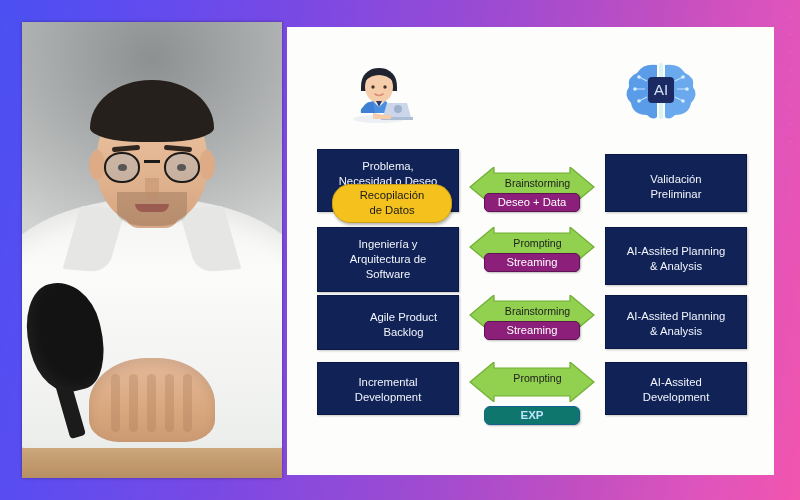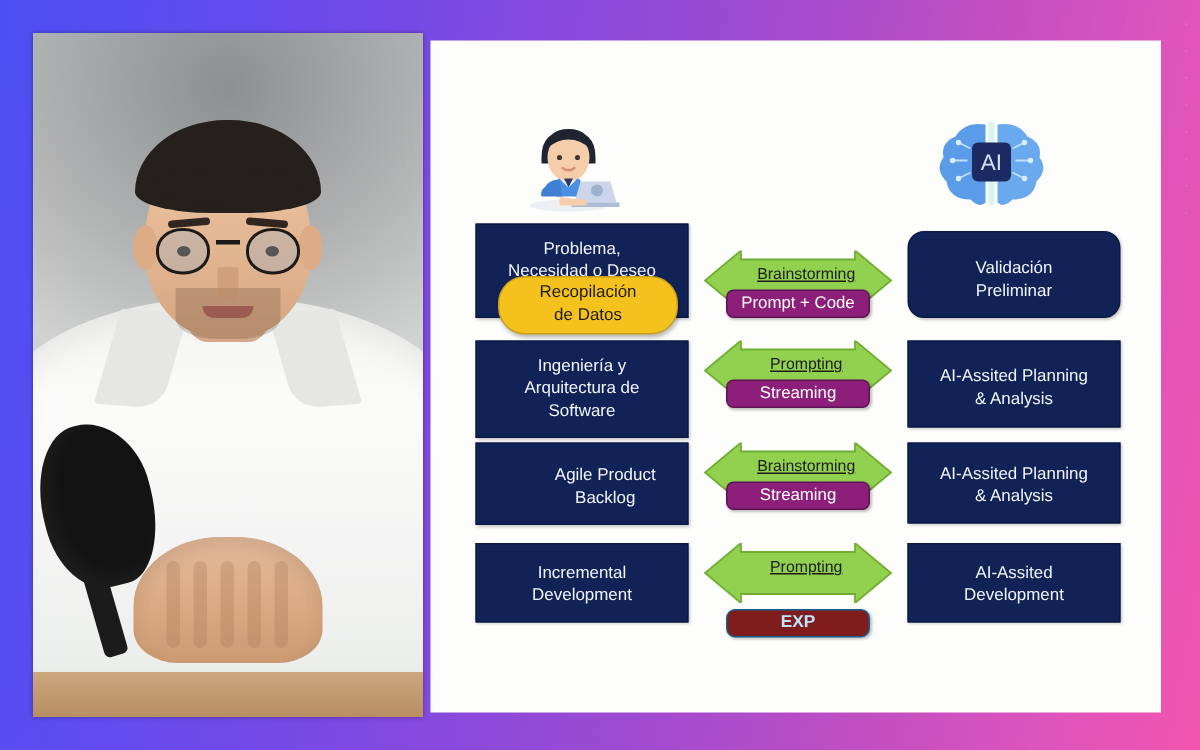--- a/index.html
+++ b/index.html
@@ -177,21 +177,21 @@
     position: absolute;
     left: 287px;
     top: 27px;
     width: 487px;
     height: 448px;
     background: #fdfdfb;
   }
 
   
   #icon-row {
-    position: absolute; left: 0; top: 18px; width: 100%; height: 120px;
+    position: absolute; left: 0; top: 0; width: 100%; height: 120px;
   }
   #person-icon  { position: absolute; left: 56px;  top: 30px; }
   #ai-brain-icon{ position: absolute; left: 336px; top: 28px; }
 
   
   .flow-row {
     position: absolute;
     left: 30px;
     width: 430px;
     display: flex;
@@ -212,21 +212,21 @@
     line-height: 1.32;
     text-align: center;
     padding: 9px 4px;
     position: relative;
     box-shadow: 1px 1px 2px rgba(0,0,0,.22);
   }
   #row-0 .nav-box.left  { min-height: 58px; padding-bottom: 22px; }
   #row-1 .nav-box.left  { min-height: 58px; }
   #row-2 .nav-box.left  { min-height: 50px; padding-top: 14px; padding-left: 35px; }
   #row-3 .nav-box.left  { min-height: 48px; padding-top: 12px; }
-  #row-0 .nav-box.right { min-height: 58px; padding-top: 17px; border-radius: 11px; }
+  #row-0 .nav-box.right { min-height: 58px; padding-top: 17px; }
   #row-1 .nav-box.right { min-height: 58px; padding-top: 16px; }
   #row-2 .nav-box.right { min-height: 50px; padding-top: 13px; }
   #row-3 .nav-box.right { min-height: 48px; padding-top: 12px; }
 
   
   #data-badge {
     position: absolute;
     left: 14px;
     bottom: -12px;
     width: 120px;
@@ -251,21 +251,20 @@
   }
   .arrow-wrap { position: relative; width: 128px; height: 40px; }
   .arrow-wrap svg { display: block; }
   .arrow-label {
     position: absolute;
     left: 11px; right: 0; top: 10px;
     text-align: center;
     font-size: 10.6px;
     color: #1d1d1d;
     pointer-events: none;
-    text-decoration: underline;
   }
   
   .mode-badge {
     position: relative;
     z-index: 3;
     margin-top: -14px;
     width: 96px;
     background: #8c1f7a;
     border: 1.5px solid #5f1254;
     border-radius: 5px;
@@ -273,21 +272,21 @@
     font-size: 11.2px;
     text-align: center;
     padding: 2px 0 3px;
     box-shadow: 1px 1px 2px rgba(0,0,0,.26);
   }
   .exp-badge {
     position: relative;
     z-index: 3;
     margin-top: 4px;
     width: 96px;
-    background: #7f1d1d;
+    background: #0f766e;
     border: 1.5px solid #14618f;
     border-radius: 6px;
     color: #bfe4fb;
     font-size: 11.5px;
     font-weight: bold;
     text-align: center;
     padding: 2px 0 3px;
     box-shadow: 1px 1px 2px rgba(0,0,0,.26);
   }
 </style>
@@ -390,21 +389,21 @@
       </div>
 
       <div class="mid-col">
         <div class="arrow-wrap">
           <svg width="128" height="40" viewBox="0 0 128 40">
             <polygon points="26,6 102,6 102,0 126,20 102,40 102,34 26,34 26,40 2,20 26,0" fill="#92d050" stroke="#6fae33" stroke-width="1.2"></polygon>
           </svg>
           <div class="arrow-label">Brainstorming</div>
         </div>
         <div class="mode-badge">
-          <span>Prompt + Code</span>
+          <span>Deseo + Data</span>
         </div>
       </div>
 
       <div class="nav-box right">
         <span>Validación<br>Preliminar</span>
       </div>
     </div>
 
     <div class="flow-row" id="row-1">
       <div class="nav-box left">

